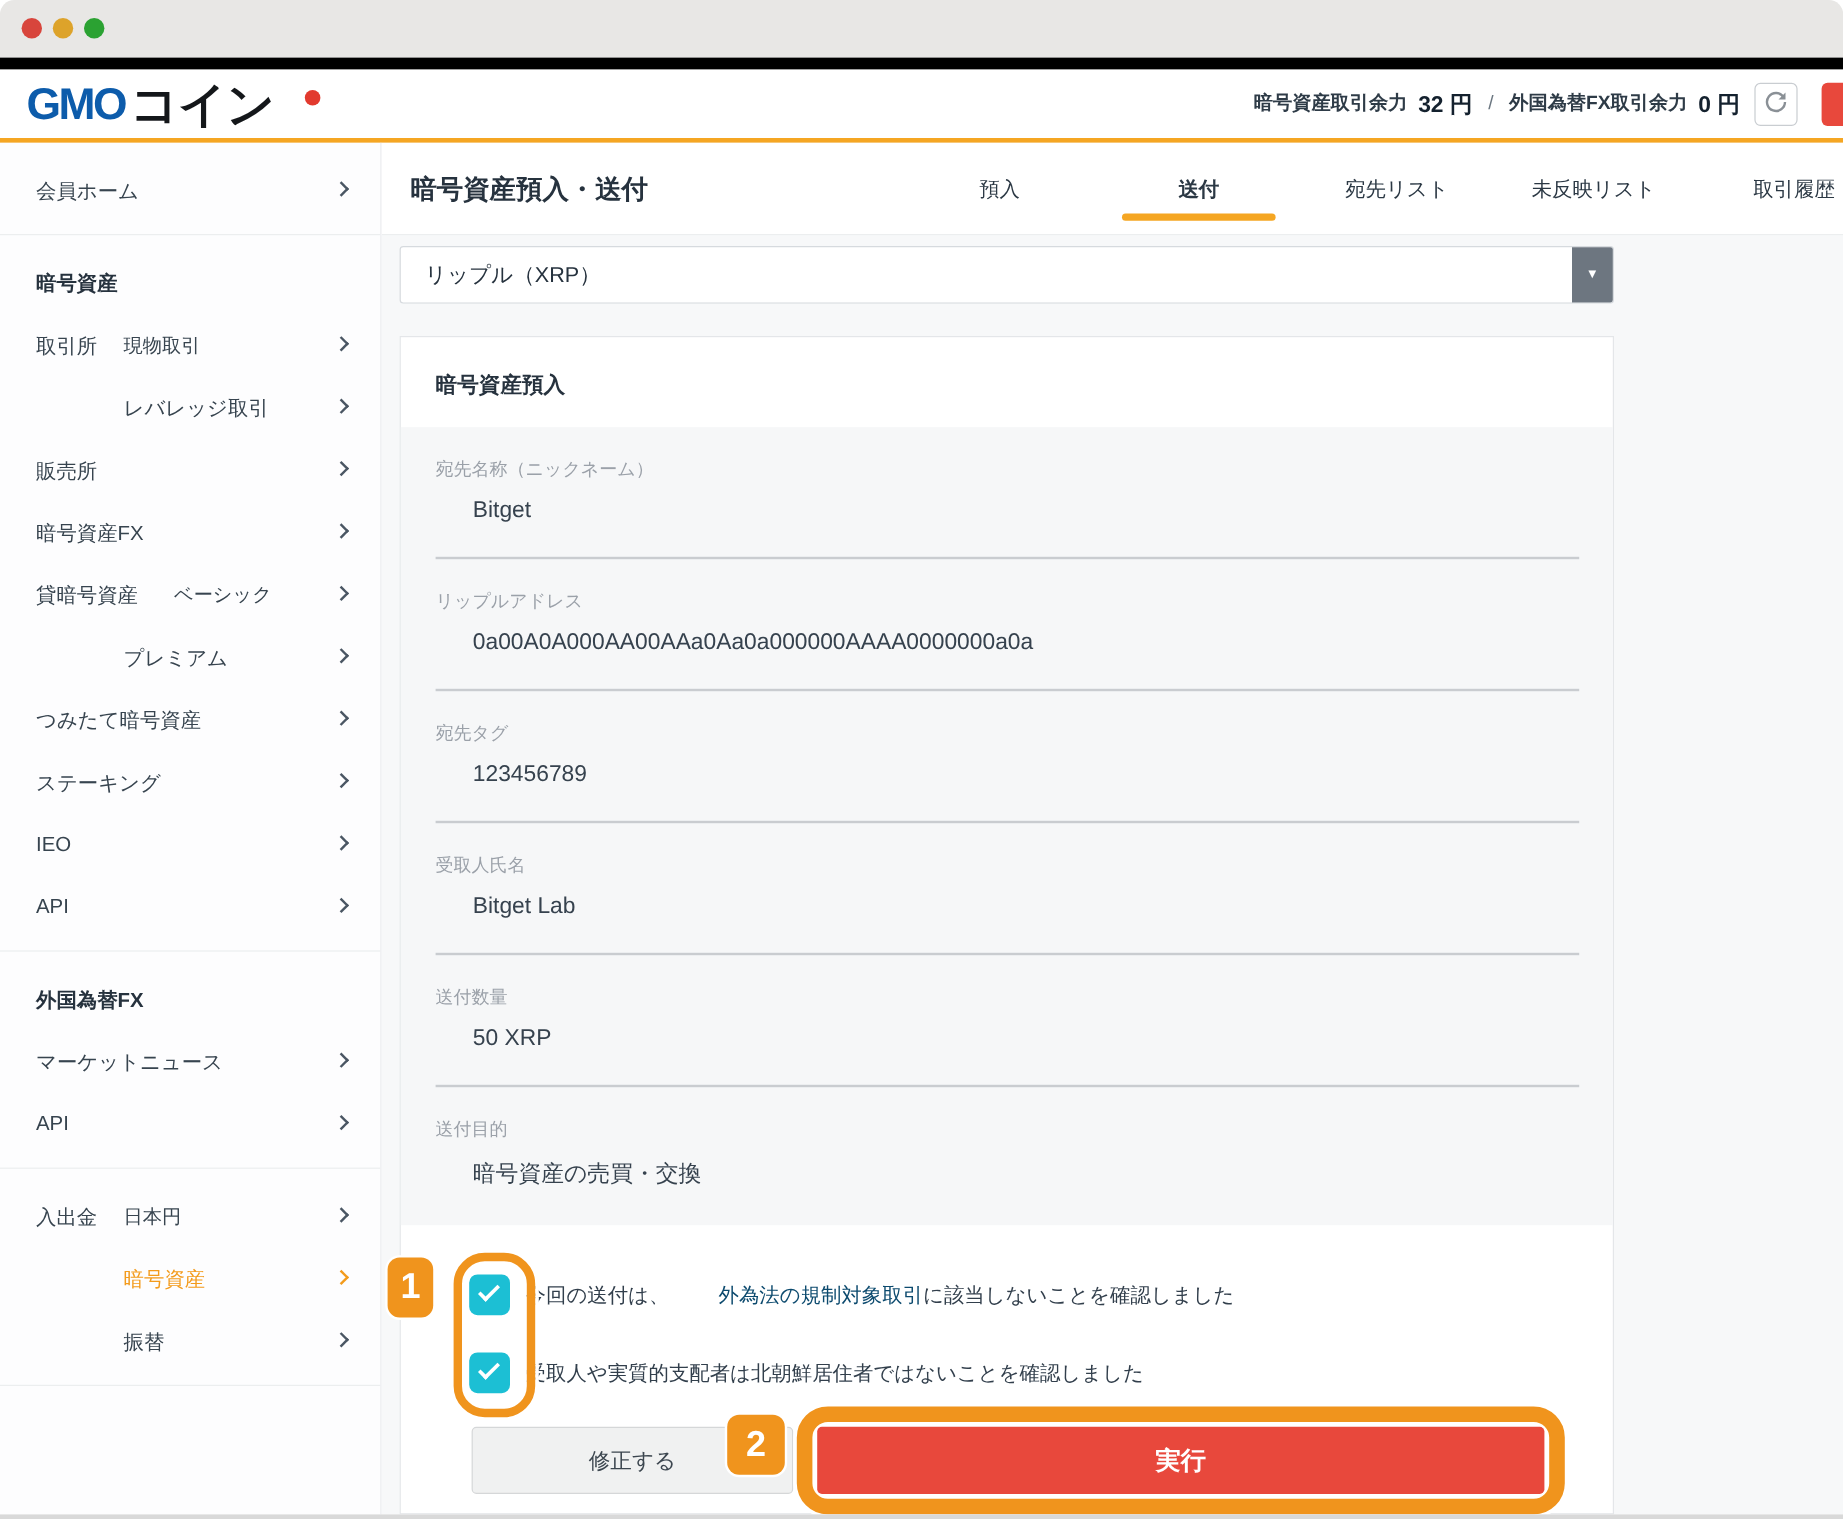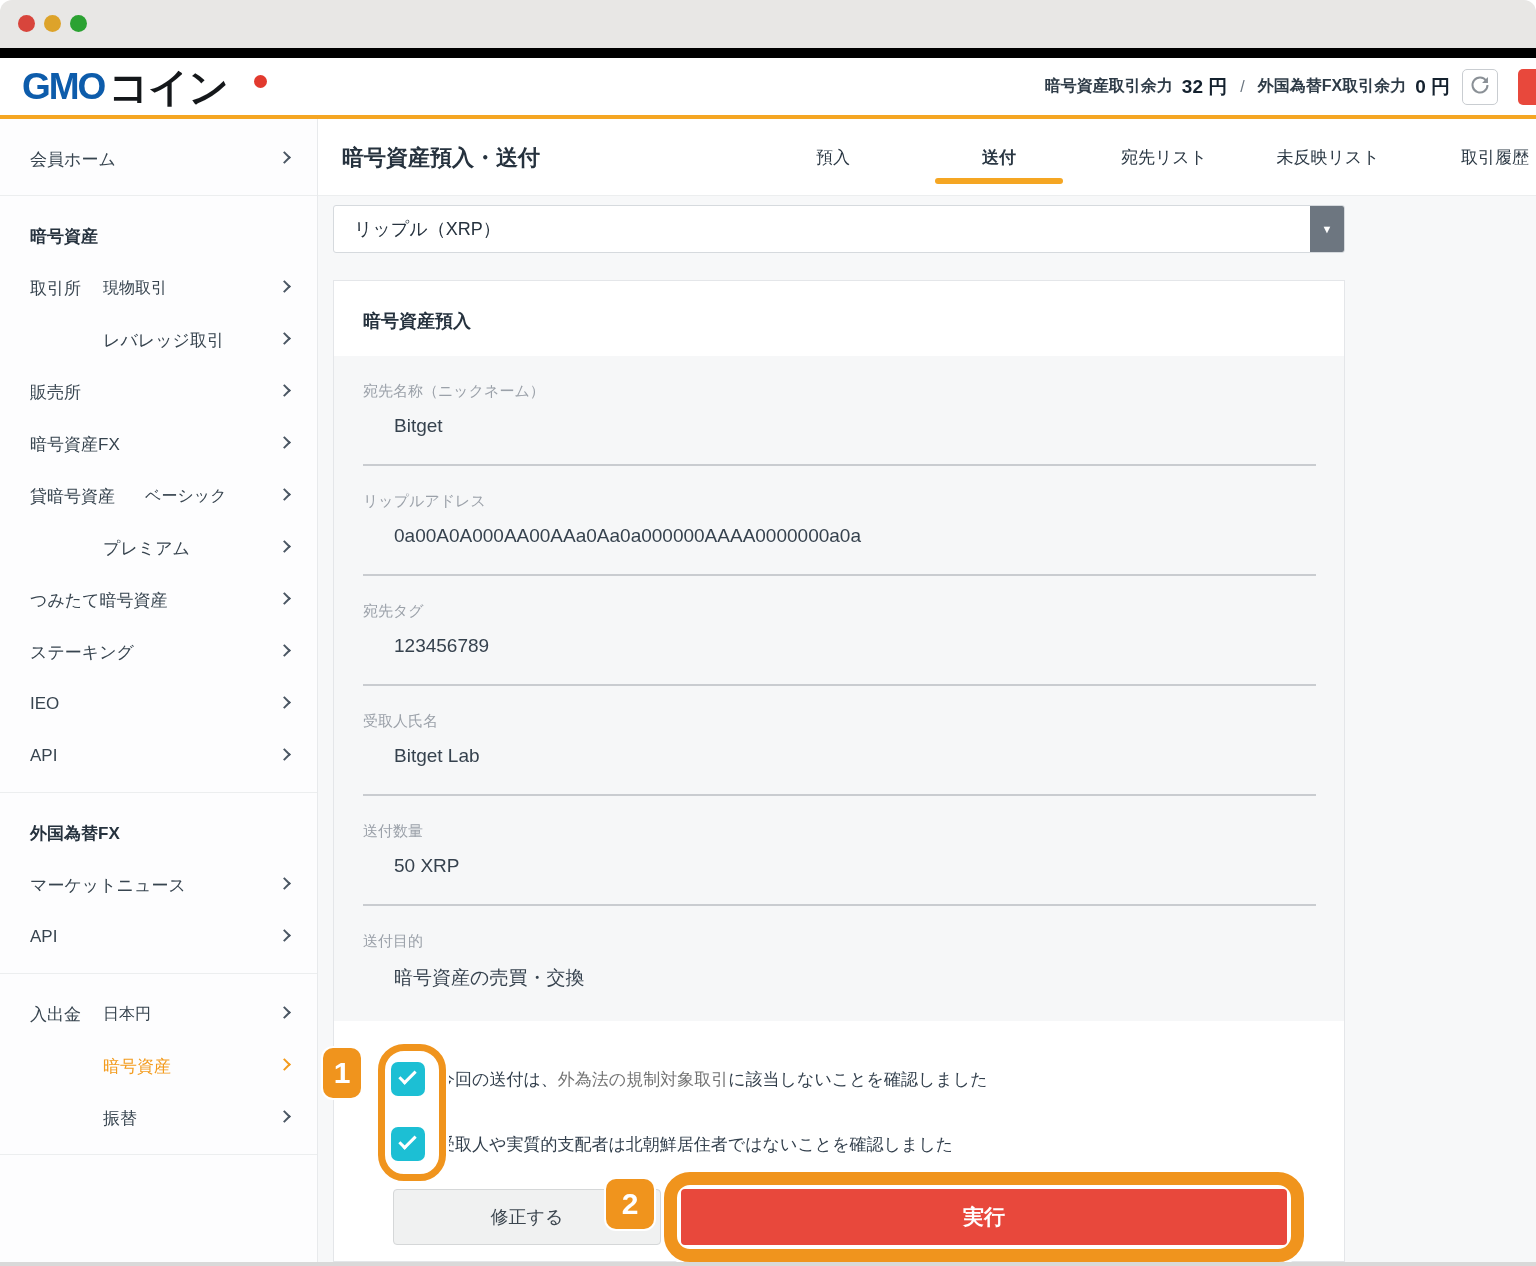--- a/index.html
+++ b/index.html
@@ -85,21 +85,21 @@
 
   
   .cb-row { position:absolute; left:0; width:100%; height:40px; }
   .cb-row.r1 { top:775px; } .cb-row.r2 { top:840px; }
   .checkbox { position:absolute; left:57px; top:6px; width:34px; height:34px; background:#1cbfd4;
     border-radius:7px; cursor:pointer; }
   .check-icon { position:absolute; left:8px; top:9px; width:17px; height:9px;
     border-left:3px solid #fff; border-bottom:3px solid #fff; transform:rotate(-45deg); }
   .cb-label { position:absolute; left:104px; top:0; height:46px; display:flex; align-items:center;
     font-size:17px; color:#323f4c; white-space:nowrap; }
-  .cb-link { color:#737373; cursor:pointer; }
+  .cb-link { color:#0c4a6e; cursor:pointer;margin-left:41px; }
 
   
   .fix-btn { position:absolute; left:59px; top:908px; width:268px; height:56px; background:#f0f1f1;
     border:1px solid #d5d7d8; border-radius:4px; font-size:18px; color:#3c464f;
     display:flex; align-items:center; justify-content:center; cursor:pointer; }
   .exec-outline { position:absolute; left:330px; top:891px; width:640px; height:90px;
     border:13px solid #f0941d; border-radius:26px; background:#fff; padding:4px;
     box-shadow:0 0 0 3px #fff; }
   .exec-btn { width:100%; height:100%; background:#e8483c; border-radius:4px; font-size:21px;
     font-weight:700; color:#fff; display:flex; align-items:center; justify-content:center; cursor:pointer; }

